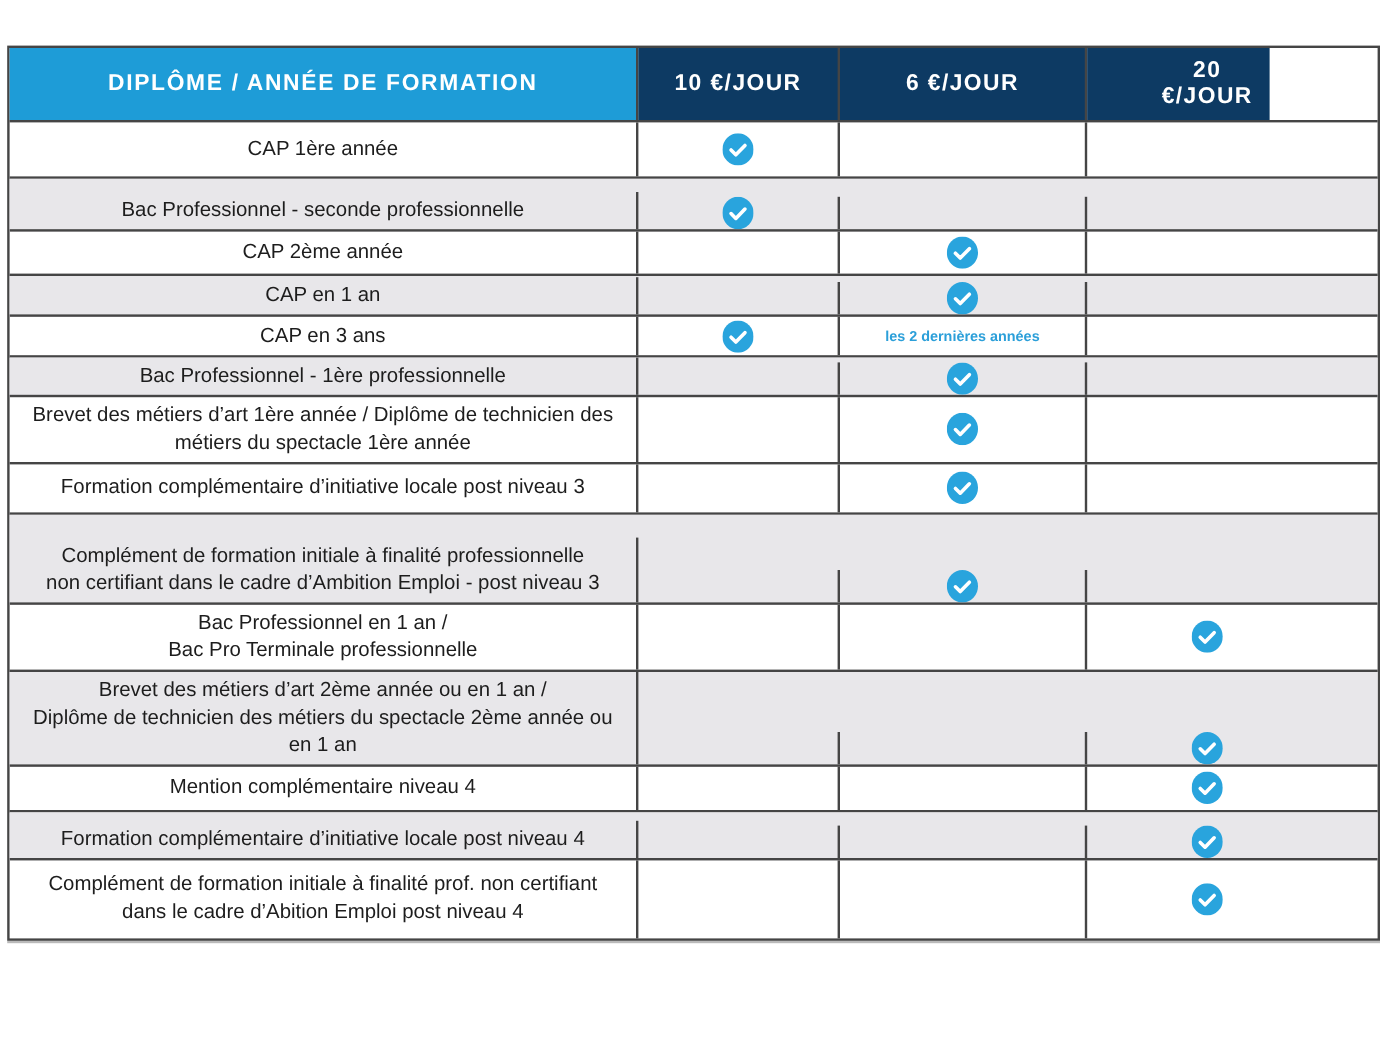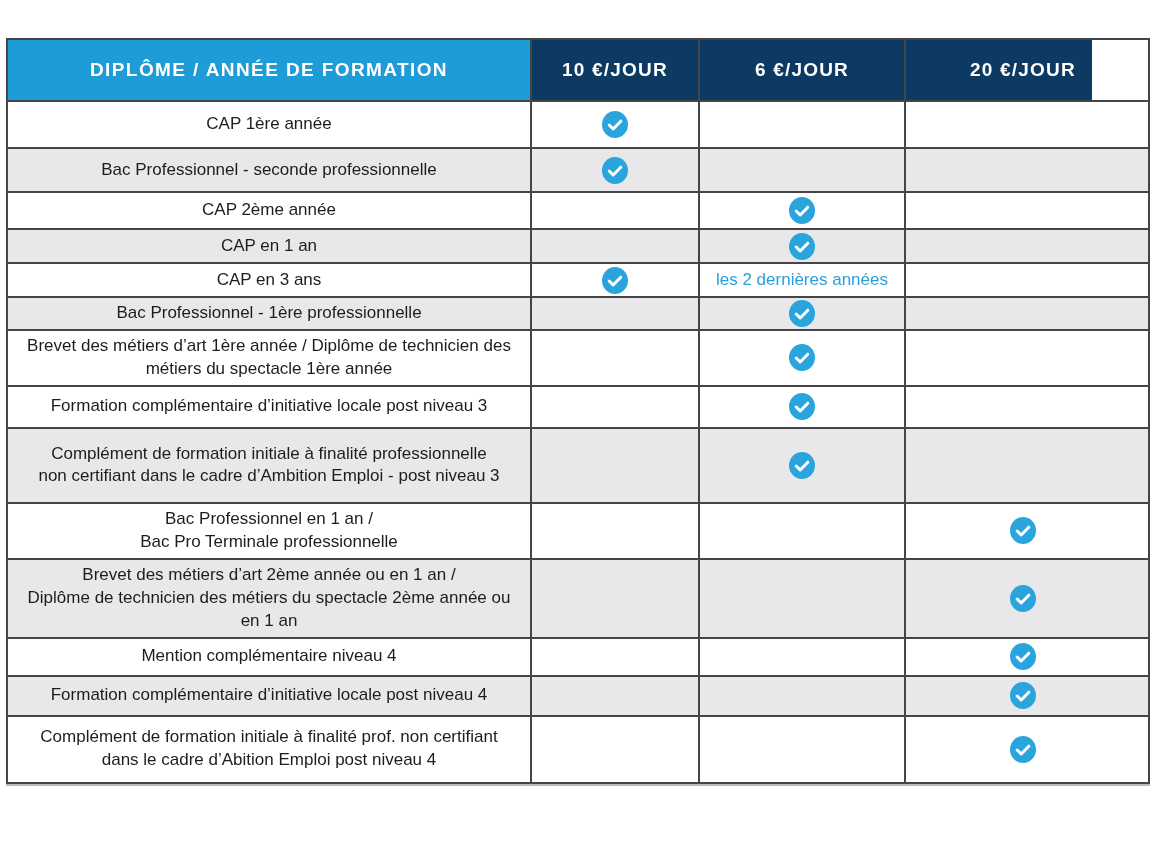--- a/index.html
+++ b/index.html
@@ -18,43 +18,43 @@
   .row:last-child{border-bottom:none;}
   .cell{
     box-sizing:border-box;display:flex;align-items:center;justify-content:center;
     border-right:2px solid var(--border-color,#454545);
     text-align:center;
   }
   .cell:last-child{border-right:none;}
   .c1{width:524px;}
   .c2{width:168px;}
   .c3{width:206px;}
-  .c4{width:186px;padding-left:48px;}
+  .c4{width:152px;padding-left:48px;}
   .header-row{height:62px;border-bottom:2px solid var(--border-color,#454545);}
   .hdr-diploma{
     background:var(--header-col1-bg,#1e9cd7);
     color:var(--header-text,#ffffff);
     font-weight:bold;font-size:19px;letter-spacing:1.4px;
   }
   .hdr-price{
     background:var(--header-price-bg,#0d3a63);
     color:var(--header-text,#ffffff);
     font-weight:bold;font-size:19px;letter-spacing:1.2px;
   }
   .label-cell{
     font-size:17px;line-height:1.35;
     padding:4px 8px;white-space:pre-line;
   }
-  .row.alt{background:var(--row-alt-bg,#e8e7ea);}
+  .row.alt{background:var(--row-alt-bg,#e8e7ea);align-items:flex-end;}
   .check-icon{display:block;}
   .check-icon ellipse{fill:var(--check-blue,#29a4dd);}
   .check-icon path{stroke:#ffffff;stroke-width:3;fill:none;stroke-linecap:round;stroke-linejoin:round;}
   .note{
     color:var(--note-blue,#2b9fd9);
-    font-weight:normal;font-size:17px;
+    font-weight:bold;font-size:12px;
   }
 </style>
 </head>
 <body>
 
 <div class="pricing-table">
 
   <div class="row header-row">
     <div class="cell c1 hdr-diploma">DIPLÔME / ANNÉE DE FORMATION</div>
     <div class="cell c2 hdr-price">10 €/JOUR</div>

